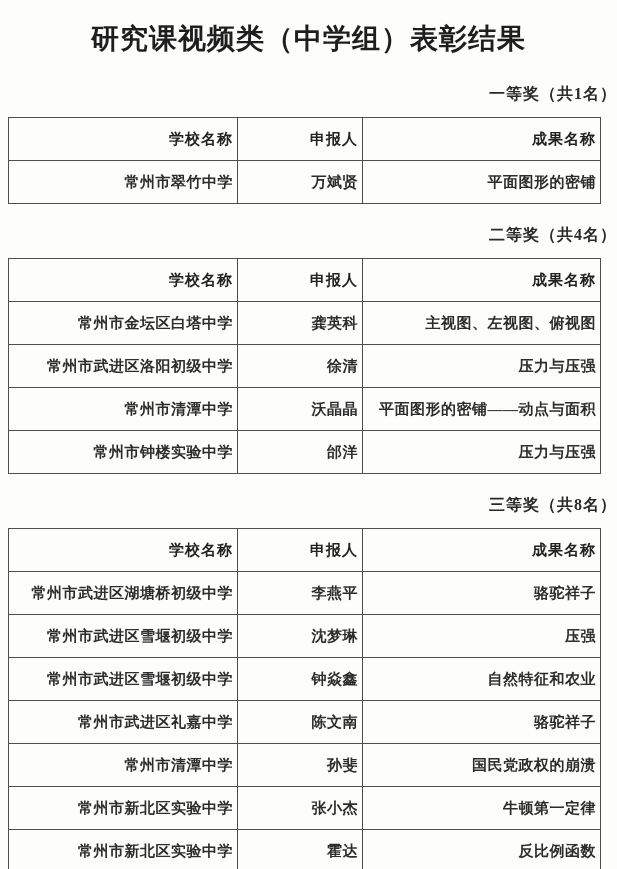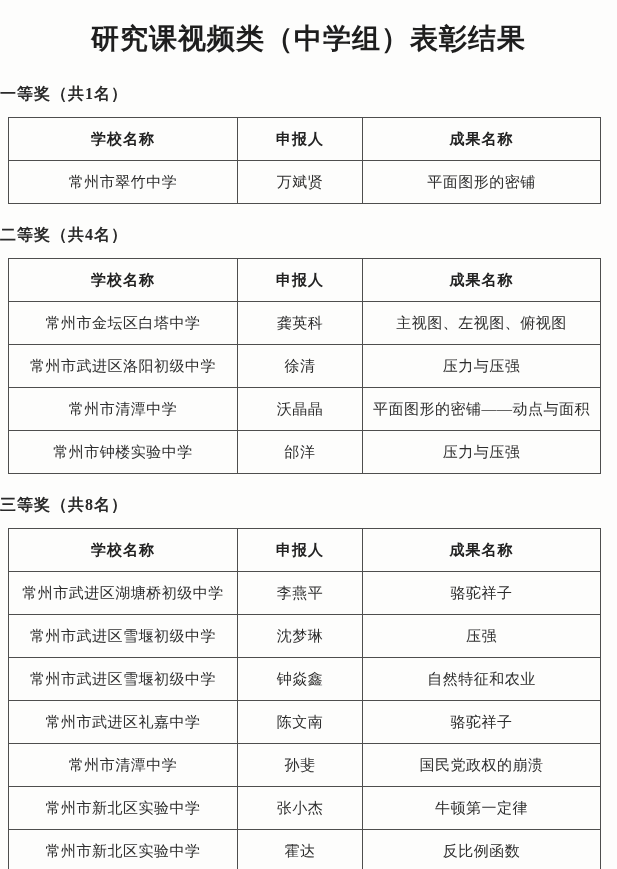--- a/index.html
+++ b/index.html
@@ -20,21 +20,21 @@
   .doc-title {
     text-align: center;
     font-size: 28px;
     font-weight: bold;
     letter-spacing: 1px;
     color: #1e1e1e;
     margin: 14px 10px 0 10px;
   }
   .section { margin-top: 0; }
   .section-heading {
-    text-align: left;
+    text-align: right;
     font-size: 16px;
     font-weight: bold;
     color: #2a2a2a;
     letter-spacing: 1px;
     margin: 21px 0 12px 0;
   }
   .section:first-of-type .section-heading { margin-top: 26px; }
   table.award-table {
     border-collapse: collapse;
     table-layout: fixed;
@@ -42,33 +42,33 @@
     margin-left: 8px;
     background: transparent;
   }
   table.award-table col.c-school { width: 38.7%; }
   table.award-table col.c-applicant { width: 21.1%; }
   table.award-table col.c-achievement { width: 40.2%; }
   table.award-table th,
   table.award-table td {
     border: 1px solid #4e4e4e;
     height: 43px;
-    text-align: center;
+    text-align: right;
     vertical-align: middle;
     font-size: 15px;
     padding: 2px 4px;
     color: #2d2d2d;
   }
   table.award-table th {
     font-weight: bold;
     font-size: 15px;
     color: #222222;
     letter-spacing: 1px;
   }
-  table.award-table td { font-weight: normal; letter-spacing: 0.5px; margin-left: 12px; }
+  table.award-table td { font-weight: bold; letter-spacing: 0.5px; margin-left: 12px; }
 </style>
 </head>
 <body>
 
 <div class="page">
   <h1 class="doc-title">研究课视频类（中学组）表彰结果</h1>
   <div id="sections-container">
   <div class="section">
     <div class="section-heading">一等奖（共1名）</div>
     <table class="award-table">

